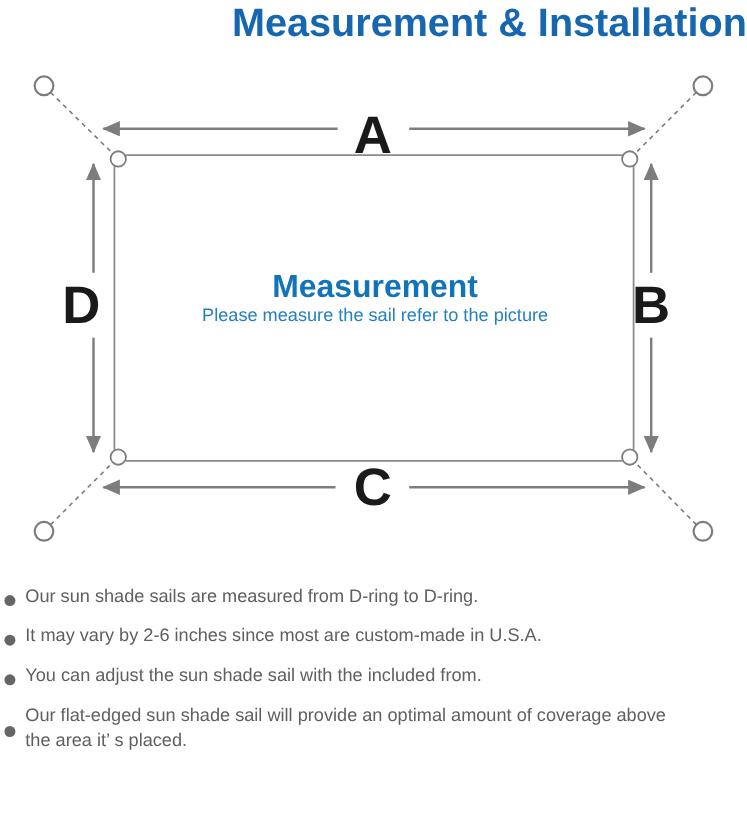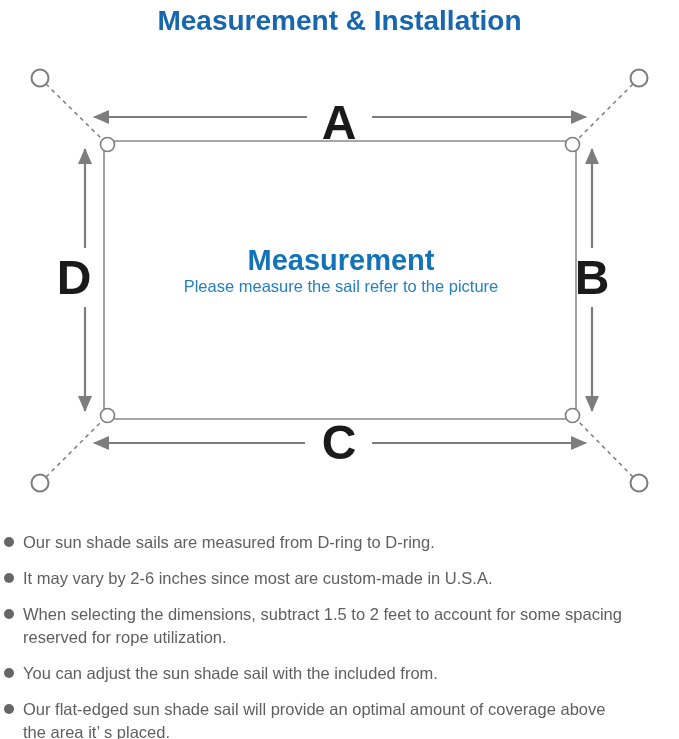--- a/index.html
+++ b/index.html
@@ -6,22 +6,22 @@
   .page{
     position:relative;
     width:679px;height:739px;
     background:#fff;
     overflow:hidden;
     font-family:"Liberation Sans","DejaVu Sans",sans-serif;
   }
   .page-title{
     position:absolute;top:0;left:0;right:0;
     height:44px;line-height:42px;
-    text-align:center;
-    font-size:28px;font-weight:bold;
+    text-align:right;
+    font-size:36px;font-weight:bold;
     color:var(--title-blue,#1766b0);
     letter-spacing:0px;
   }
   .diagram-svg{position:absolute;top:0;left:0;}
   .dash-line{stroke:var(--line-gray,#7d7d7d);stroke-width:1.5;stroke-dasharray:4 4;}
   .anchor-ring{fill:#ffffff;stroke:var(--line-gray,#7d7d7d);stroke-width:2;}
   .sail-rect{fill:#ffffff;stroke:#8a8a8a;stroke-width:1.6;}
   .d-ring{fill:#ffffff;stroke:var(--line-gray,#7d7d7d);stroke-width:1.6;}
   .arrow-line{stroke:var(--line-gray,#7d7d7d);stroke-width:2.2;}
   .dim-label{
@@ -37,21 +37,21 @@
   .center-sub{
     font-family:"Liberation Sans","DejaVu Sans",sans-serif;
     font-size:16.5px;fill:var(--subtitle-blue,#2381c1);
     text-anchor:middle;
   }
   .bullet-list{
     position:absolute;top:531px;left:0;right:0;
     margin:0;padding:0;list-style:none;
   }
   .bullet-item{
-    display:flex;align-items:flex-start;
+    display:flex;align-items:center;
     padding:0 20px 0 4px;
     margin:0 0 13px 0;
   }
   .bullet-dot{
     width:10px;height:10px;border-radius:50%;
     background:#666666;
     margin:6px 9px 0 0;
     flex-shrink:0;
   }
   .bullet-text{
@@ -116,25 +116,20 @@
     <li class="bullet-item">
       <span class="bullet-dot"></span>
       <span class="bullet-text">Our sun shade sails are measured from D-ring to D-ring.</span>
     </li>
     <li class="bullet-item">
       <span class="bullet-dot"></span>
       <span class="bullet-text">It may vary by 2-6 inches since most are custom-made in U.S.A.</span>
     </li>
     <li class="bullet-item">
       <span class="bullet-dot"></span>
-      <span class="bullet-text">When selecting the dimensions, subtract 1.5 to 2 feet to account for some spacing
-reserved for rope utilization.</span>
-    </li>
-    <li class="bullet-item">
-      <span class="bullet-dot"></span>
       <span class="bullet-text">You can adjust the sun shade sail with the included from.</span>
     </li>
     <li class="bullet-item">
       <span class="bullet-dot"></span>
       <span class="bullet-text">Our flat-edged sun shade sail will provide an optimal amount of coverage above
 the area it’ s placed.</span>
     </li>
   </ul>
 
 </div>

